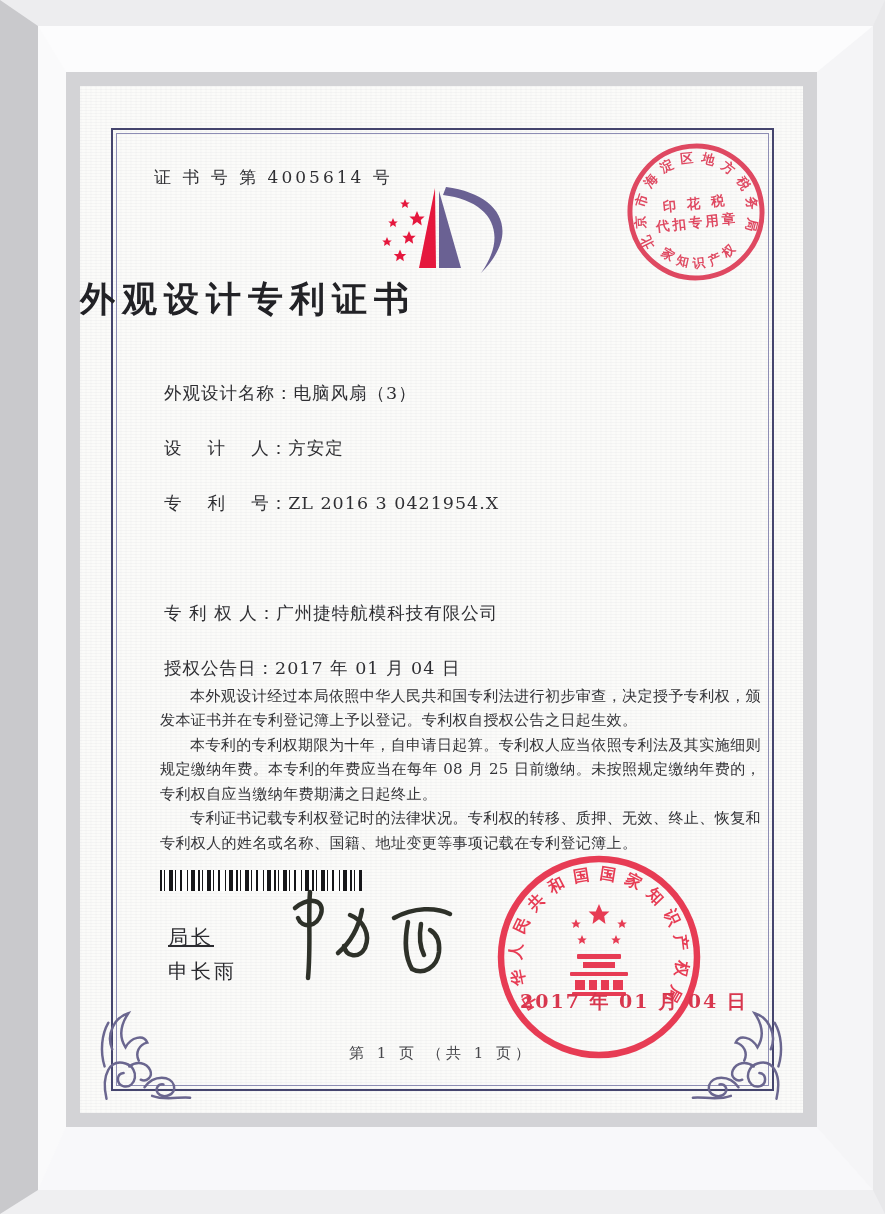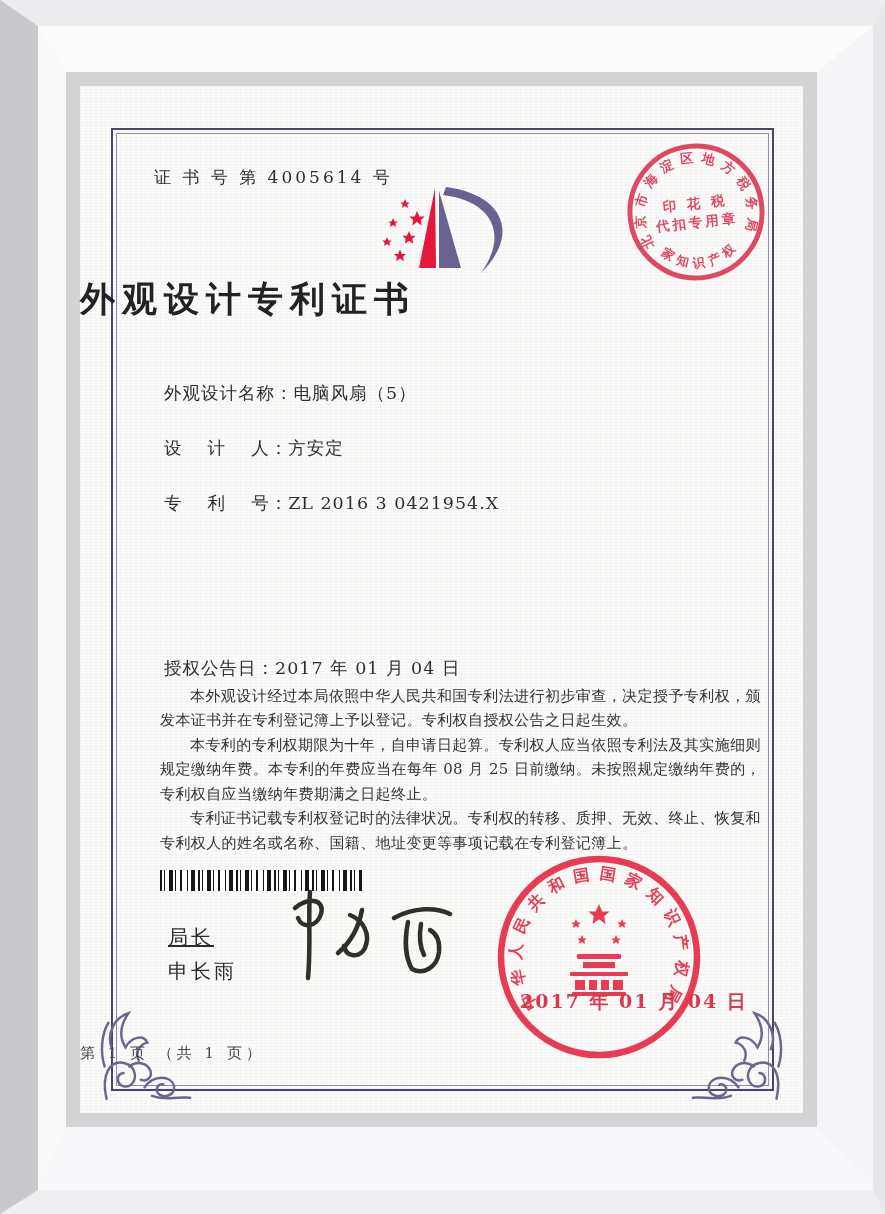--- a/index.html
+++ b/index.html
@@ -41,21 +41,21 @@
        #17171a 0 2px, #fff 2px 4px, #17171a 4px 5px, #fff 5px 9px,
        #17171a 9px 13px, #fff 13px 15px, #17171a 15px 16px, #fff 16px 20px,
        #17171a 20px 22px, #fff 22px 27px, #17171a 27px 28px, #fff 28px 31px,
        #17171a 31px 35px, #fff 35px 38px);}
   .signer-title{position:absolute;left:88px;top:838px;font-size:20px;letter-spacing:3px;color:#2c2c30;text-decoration:underline;}
   .signer-name{position:absolute;left:88px;top:872px;font-size:20px;letter-spacing:3px;color:#2c2c30;text-align:center;}
   .signature{position:absolute;left:178px;top:798px;width:225px;height:102px;}
   .seal{position:absolute;left:413px;top:765px;width:212px;height:212px;opacity:.93;}
   .seal-date{position:absolute;left:440px;top:903px;font-size:19px;letter-spacing:2px;
              color:#d8374e;font-weight:600;z-index:6;}
-  .footer{position:absolute;left:0;top:958px;width:723px;text-align:left;
+  .footer{position:absolute;left:0;top:958px;width:723px;text-align:center;
           font-size:15px;letter-spacing:4px;color:#47474b;}
   .ringtext{font-size:13px;font-weight:bold;letter-spacing:7px;fill:#dd3a55;}
   .ringtext2{font-size:12.5px;font-weight:bold;letter-spacing:5px;fill:#dd3a55;}
   .sealring{font-size:16px;font-weight:bold;letter-spacing:9px;fill:#e62e48;}
   .stampcenter{font-size:13.5px;font-weight:bold;fill:#dd3a55;letter-spacing:3px;}
 </style>
 </head>
 <body>
 
 <div class="photo">
@@ -113,23 +113,24 @@
           <svg class="stamp" viewBox="0 0 152 152">
             <circle cx="76" cy="76" r="66" fill="none" stroke="#dd3a55" stroke-width="5"></circle>
             <path id="taxTop" d="M32,106 A52,52 0 1 1 120,106" fill="none"></path>
             <path id="taxBottom" d="M34,111 A54,54 0 0 0 118,111" fill="none"></path>
             <text class="ringtext"><textPath href="#taxTop" startOffset="50%" text-anchor="middle">北京市海淀区地方税务局</textPath></text>
             <text class="ringtext2"><textPath href="#taxBottom" startOffset="50%" text-anchor="middle">国家知识产权局</textPath></text>
             <text class="stampcenter" x="76" y="72" text-anchor="middle">印 花 税</text>
             <text class="stampcenter" x="76" y="91" text-anchor="middle">代扣专用章</text>
           </svg>
 
-          <div class="field f0"><span>外观设计名称：</span><span>电脑风扇（5）</span></div>
+          <div class="field f0"><span>外观设计名称：</span><span>电脑风扇（3）</span></div>
           <div class="field f1"><span>设　 计　 人：</span><span>方安定</span></div>
           <div class="field f2"><span>专　 利　 号：</span><span>ZL 2016 3 0421954.X</span></div>
+          <div class="field f4"><span>专 利 权 人：</span><span>广州捷特航模科技有限公司</span></div>
           <div class="field f5"><span>授权公告日：</span><span>2017 年 01 月 04 日</span></div>
 
           <div class="paras">
             <p>本外观设计经过本局依照中华人民共和国专利法进行初步审查，决定授予专利权，颁发本证书并在专利登记簿上予以登记。专利权自授权公告之日起生效。</p>
             <p>本专利的专利权期限为十年，自申请日起算。专利权人应当依照专利法及其实施细则规定缴纳年费。本专利的年费应当在每年 08 月 25 日前缴纳。未按照规定缴纳年费的，专利权自应当缴纳年费期满之日起终止。</p>
             <p>专利证书记载专利权登记时的法律状况。专利权的转移、质押、无效、终止、恢复和专利权人的姓名或名称、国籍、地址变更等事项记载在专利登记簿上。</p>
           </div>
 
           <div class="barcode"></div>
 

